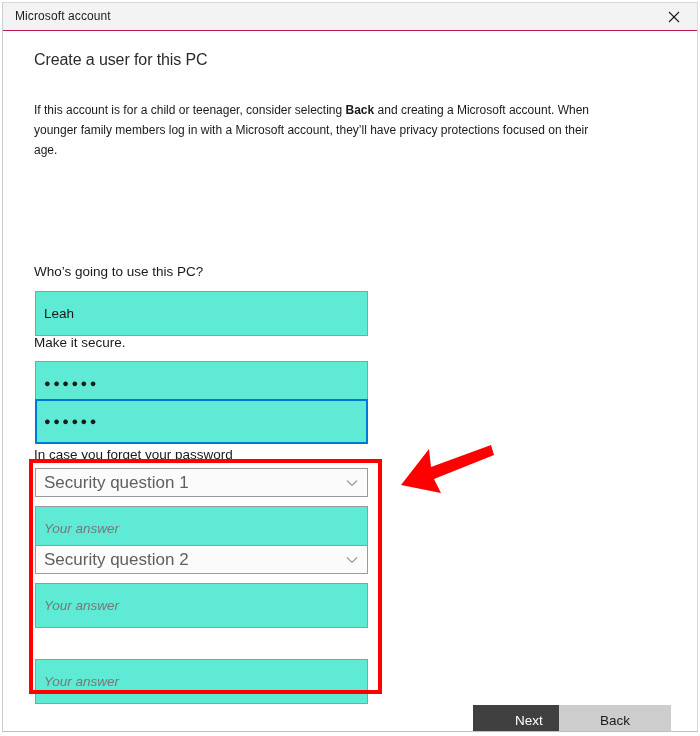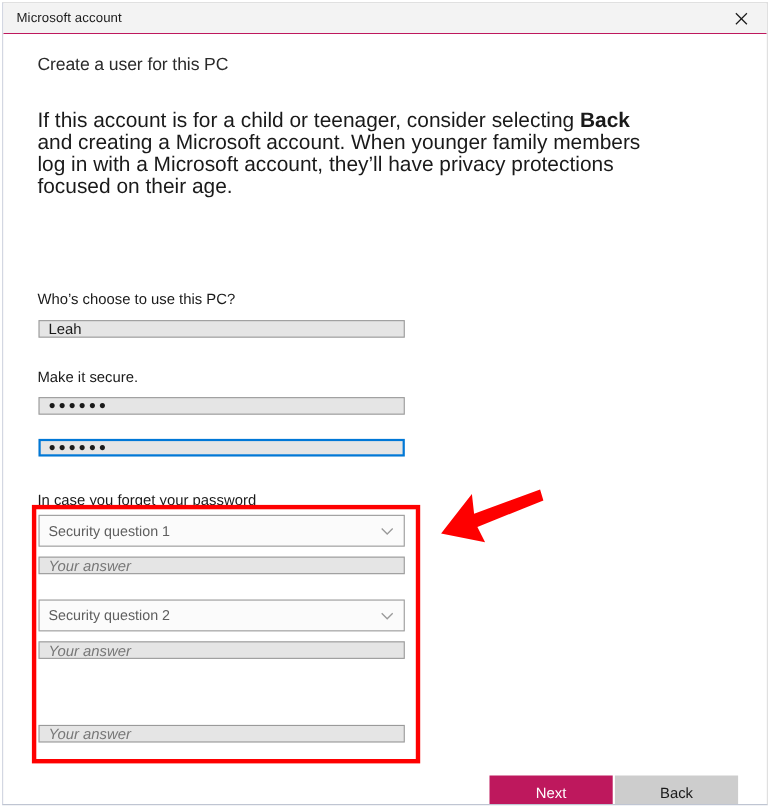--- a/index.html
+++ b/index.html
@@ -72,44 +72,44 @@
     font-weight: 300;
     color: #2b2b2b;
     letter-spacing: -0.1px;
     white-space: nowrap;
   }
 
   .para {
     position: absolute;
     left: 31px;
     width: 575px;
-    font-size: 19px;
+    font-size: 12px;
     line-height: 20px;
     color: #1a1a1a;
   }
   .para-1 { top: 69px; }
   .para-2 { top: 152px; }
   .para b { font-weight: 700; }
 
   .field-label {
     position: absolute;
     left: 31px;
     font-size: 13.5px;
     color: #1a1a1a;
     white-space: nowrap;
   }
 
   .txtbox {
     position: absolute;
     left: 32px;
     width: 333px;
-    height: 16px;
+    height: 45px;
     box-sizing: border-box;
     border: 1px solid #9a9a9a;
-    background: #e5e5e5;
+    background: #5eead4;
     font-size: 13.5px;
     color: #1a1a1a;
     display: flex;
     align-items: center;
     padding-left: 8px;
     cursor: text;
   }
   .txtbox.focused {
     border: 2px solid #0078d7;
     padding-left: 7px;
@@ -123,21 +123,21 @@
   }
 
   .combo {
     position: absolute;
     left: 32px;
     width: 333px;
     height: 29px;
     box-sizing: border-box;
     border: 1px solid #9a9a9a;
     background: #fbfbfb;
-    font-size: 13px;
+    font-size: 17px;
     color: #5f5f5f;
     display: flex;
     align-items: center;
     padding-left: 8px;
     cursor: pointer;
   }
   .combo .chev {
     position: absolute;
     right: 9px;
     top: 50%;
@@ -152,22 +152,23 @@
     height: 30px;
     box-sizing: border-box;
     font-size: 13.5px;
     display: flex;
     align-items: center;
     justify-content: center;
     cursor: pointer;
     border: none;
   }
   .btn-primary {
-    background: #be185d;
+    background: #404040;
     color: #ffffff;
+    margin-left: 28px;
   }
   .btn-secondary {
     background: #cdcdcd;
     color: #1a1a1a;
   }
 
   
   .annot-box {
     position: absolute;
     left: 26px;
@@ -202,21 +203,21 @@
 
   <div class="content">
 
     <div class="page-title">Create a user for this PC</div>
 
     <div class="para para-1">
       <span>If this account is for a child or teenager, consider selecting </span><b>Back</b><span> and creating a Microsoft account. When younger family members log in with a Microsoft account, they’ll have privacy protections focused on their age.</span>
     </div>
 
 
-    <div class="field-label" style="top:233px">Who’s choose to use this PC?</div>
+    <div class="field-label" style="top:233px">Who’s going to use this PC?</div>
     <div class="txtbox" style="top:260px">
       <span>Leah</span>
     </div>
 
     <div class="field-label" style="top:304px">Make it secure.</div>
     <div class="txtbox" style="top:330px">
       <span class="dots">●●●●●●</span>
     </div>
     <div class="txtbox focused" style="top:368px">
       <span class="dots">●●●●●●</span>

